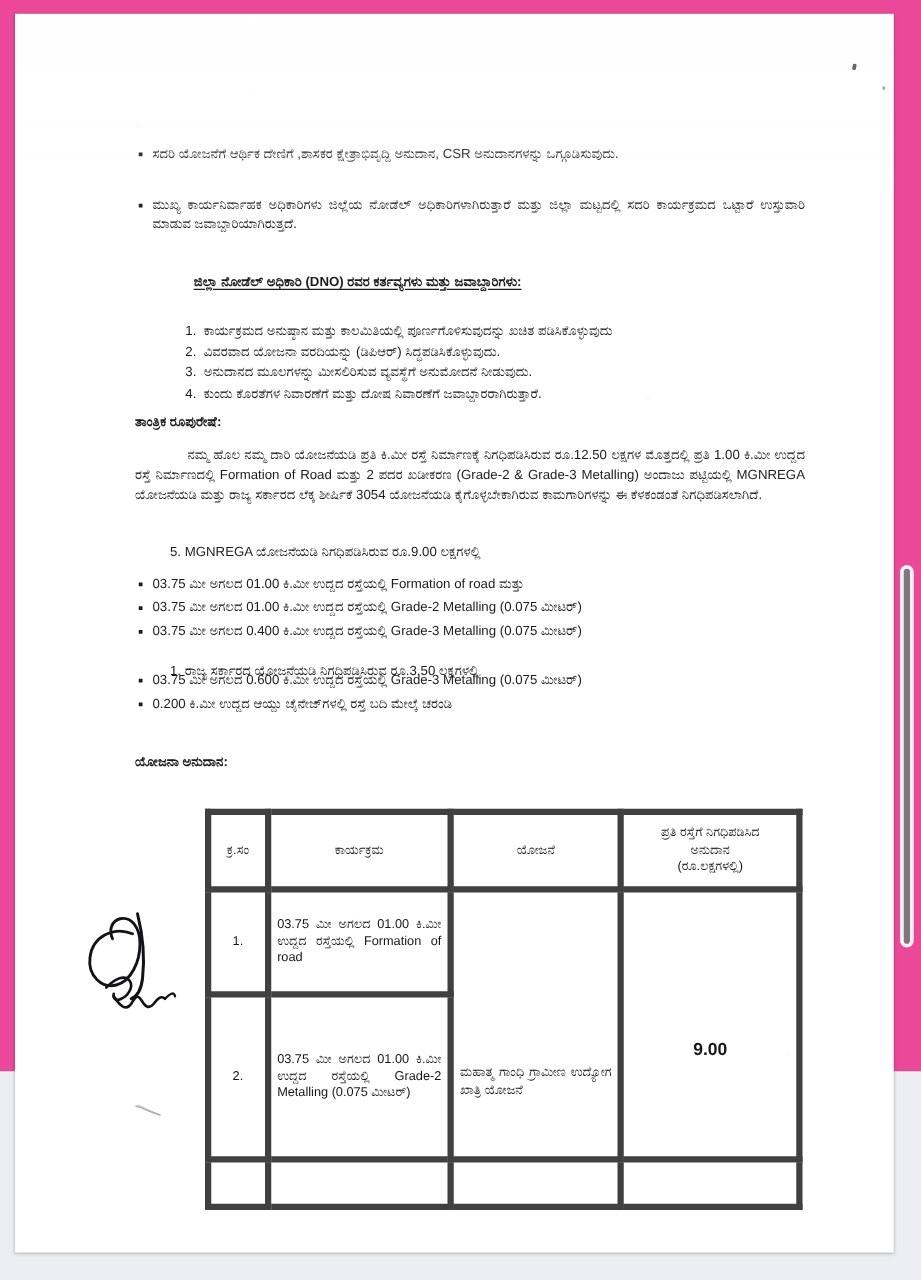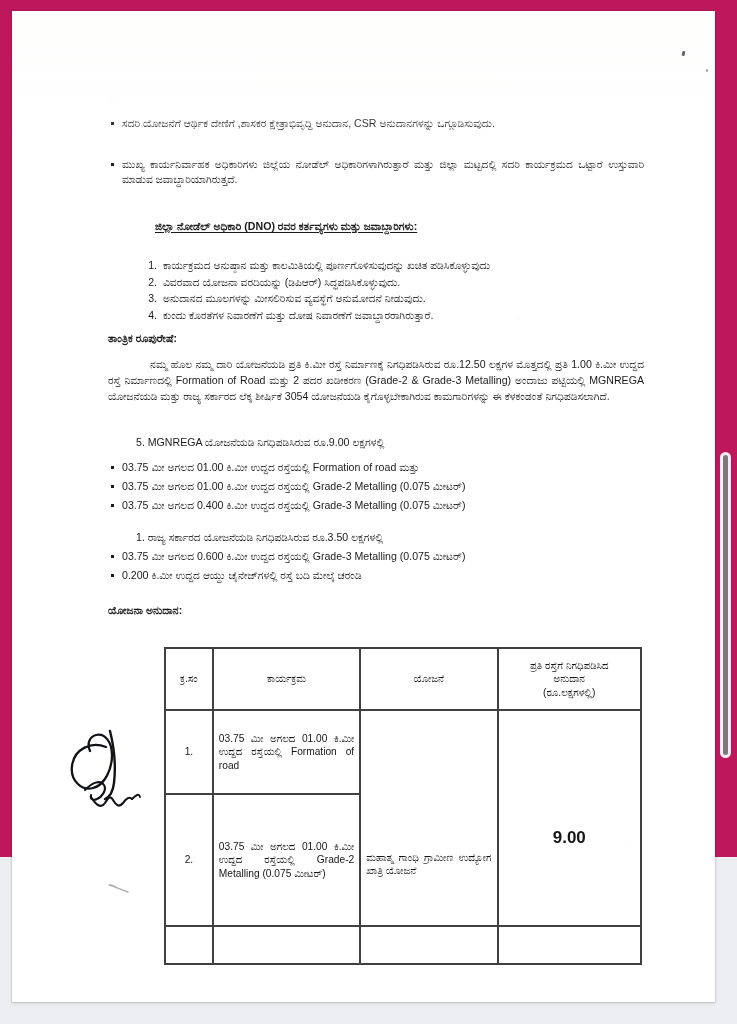--- a/index.html
+++ b/index.html
@@ -9,21 +9,21 @@
     width: 737px; height: 1024px;
     overflow: hidden;
     background: #eceef2;
     font-family: "Liberation Sans", sans-serif;
   }
 
   #viewer {
     position: relative;
     width: 737px;
     height: 857px;
-    background: #be185d;
+    background: #ec4899;
   }
 
   
   #page-sheet {
     position: absolute;
     left: 12px;
     top: 11px;
     width: 703px;
     height: 991px;
     background: #ffffff;
@@ -95,37 +95,37 @@
     position: absolute;
     left: 152px;
     top: 636px;
     width: 478px;
     border-collapse: collapse;
     font-size: 10.2px;
     line-height: 1.32;
     color: #161616;
   }
   #grant-table td, #grant-table th {
-    border: 2px solid #404040;
+    border: 5px solid #404040;
     padding: 4px 5px;
     vertical-align: middle;
     font-weight: normal;
   }
   #grant-table thead th {
     text-align: center;
     height: 62px;
     vertical-align: middle;
   }
   .col-sl   { width: 48px;  text-align: center; }
   .col-work { width: 148px; }
   .col-sch  { width: 138px; margin-left: 32px; }
   .col-amt  { width: 144px; text-align: center; }
 
   .cell-just { text-align: justify; text-justify: inter-word; }
-  .amt-value { font-weight: bold; font-size: 17px; }
+  .amt-value { font-weight: bold; font-size: 14px; }
 
   .row-tall td { height: 84px; vertical-align: top; }
   .row-tall td.col-sl { vertical-align: middle; }
   .row-tall2 td { height: 132px; vertical-align: top; }
   .row-tall2 td.col-sl { vertical-align: middle; }
   .row-cut td { height: 38px; }
 
   
   #signature {
     position: absolute;
@@ -214,21 +214,21 @@
       <div class="blk" style="left:96px; top:449px; width:536px;">
         <ul class="bullets">
           <li style="margin-bottom:4px;">03.75 ಮೀ ಅಗಲದ 01.00 ಕಿ.ಮೀ ಉದ್ದದ ರಸ್ತೆಯಲ್ಲಿ Formation of road ಮತ್ತು</li>
           <li style="margin-bottom:4px;">03.75 ಮೀ ಅಗಲದ 01.00 ಕಿ.ಮೀ ಉದ್ದದ ರಸ್ತೆಯಲ್ಲಿ Grade-2 Metalling (0.075 ಮೀಟರ್)</li>
           <li style="margin-bottom:4px;">03.75 ಮೀ ಅಗಲದ 0.400 ಕಿ.ಮೀ ಉದ್ದದ ರಸ್ತೆಯಲ್ಲಿ Grade-3 Metalling (0.075 ಮೀಟರ್)</li>
         </ul>
       </div>
 
       <div class="blk" style="left:124px; top:519px; width:500px;">1.  ರಾಜ್ಯ ಸರ್ಕಾರದ ಯೋಜನೆಯಡಿ ನಿಗಧಿಪಡಿಸಿರುವ ರೂ.3.50 ಲಕ್ಷಗಳಲ್ಲಿ</div>
 
-      <div class="blk" style="left:96px; top:538px; width:536px;">
+      <div class="blk" style="left:96px; top:526px; width:536px;">
         <ul class="bullets">
           <li style="margin-bottom:4px;">03.75 ಮೀ ಅಗಲದ 0.600 ಕಿ.ಮೀ ಉದ್ದದ ರಸ್ತೆಯಲ್ಲಿ Grade-3 Metalling (0.075 ಮೀಟರ್)</li>
           <li style="margin-bottom:4px;">0.200 ಕಿ.ಮೀ ಉದ್ದದ ಆಯ್ದು ಚೈನೇಜ್‌ಗಳಲ್ಲಿ ರಸ್ತೆ ಬದಿ ಮೇಲ್ಕೆ ಚರಂಡಿ</li>
         </ul>
       </div>
 
       <div class="blk heading-bold" style="left:96px; top:592px;">ಯೋಜನಾ ಅನುದಾನ:</div>
 
       <table id="grant-table">
         <thead>

